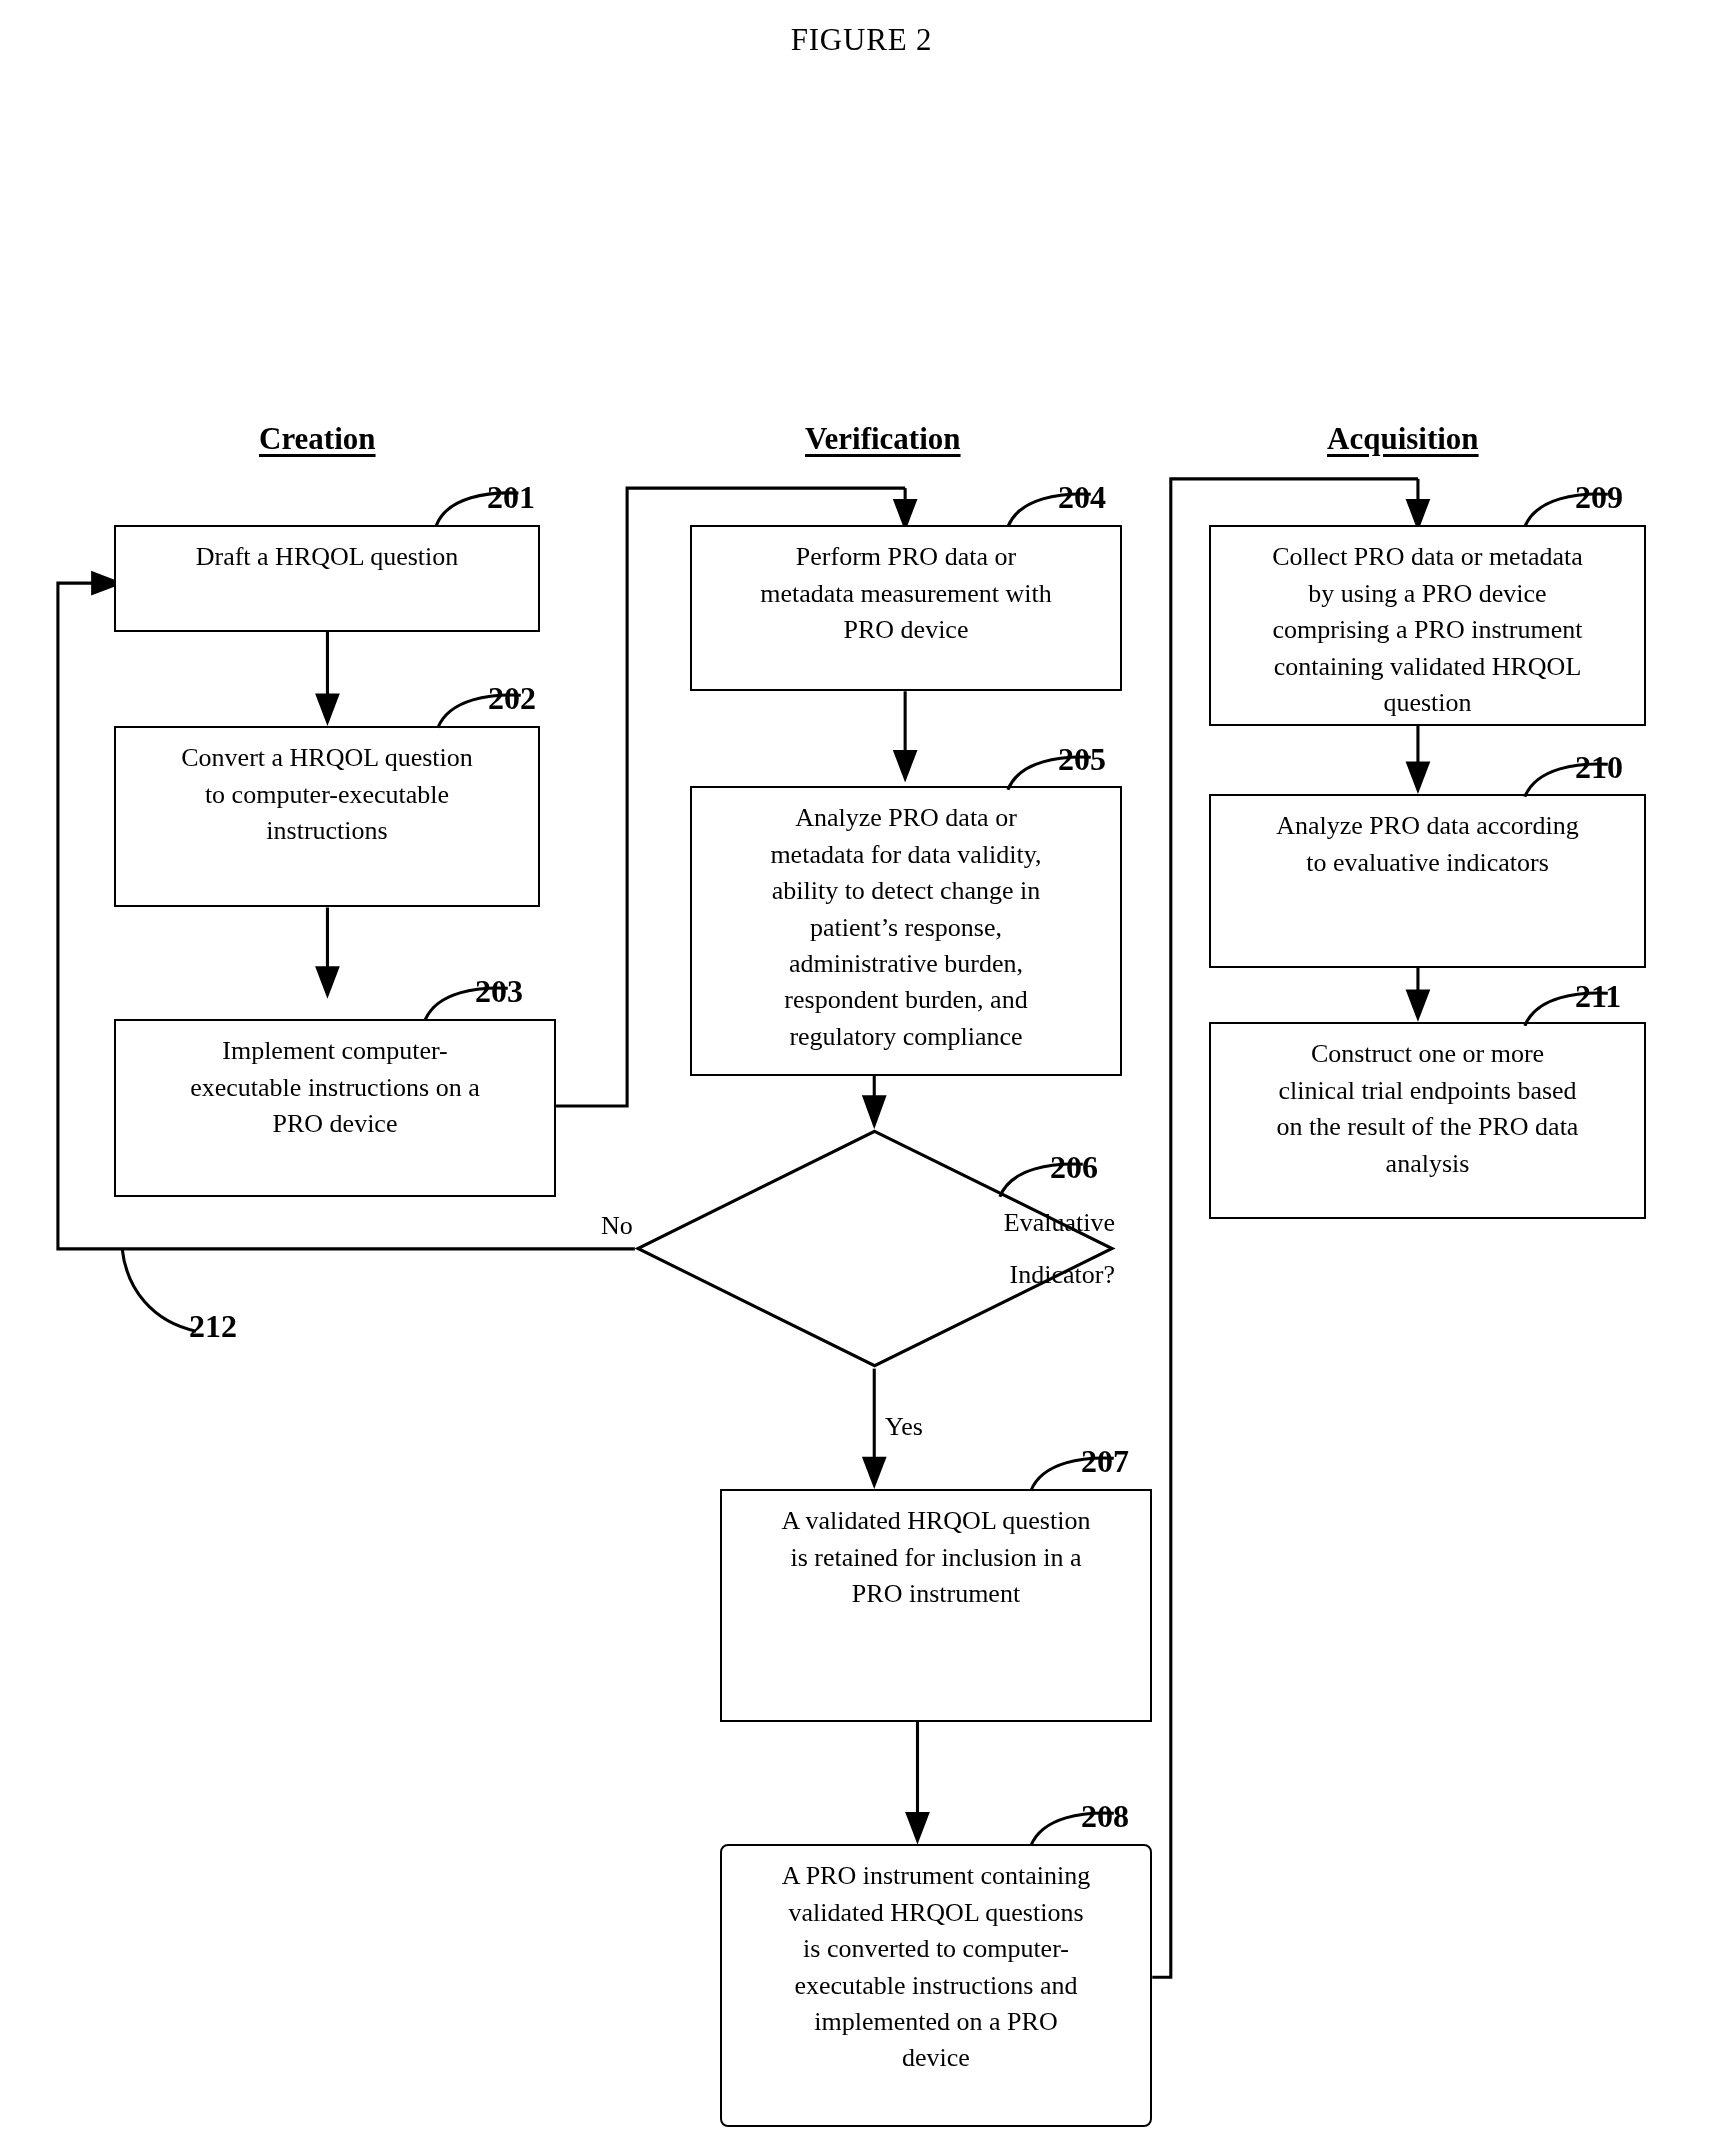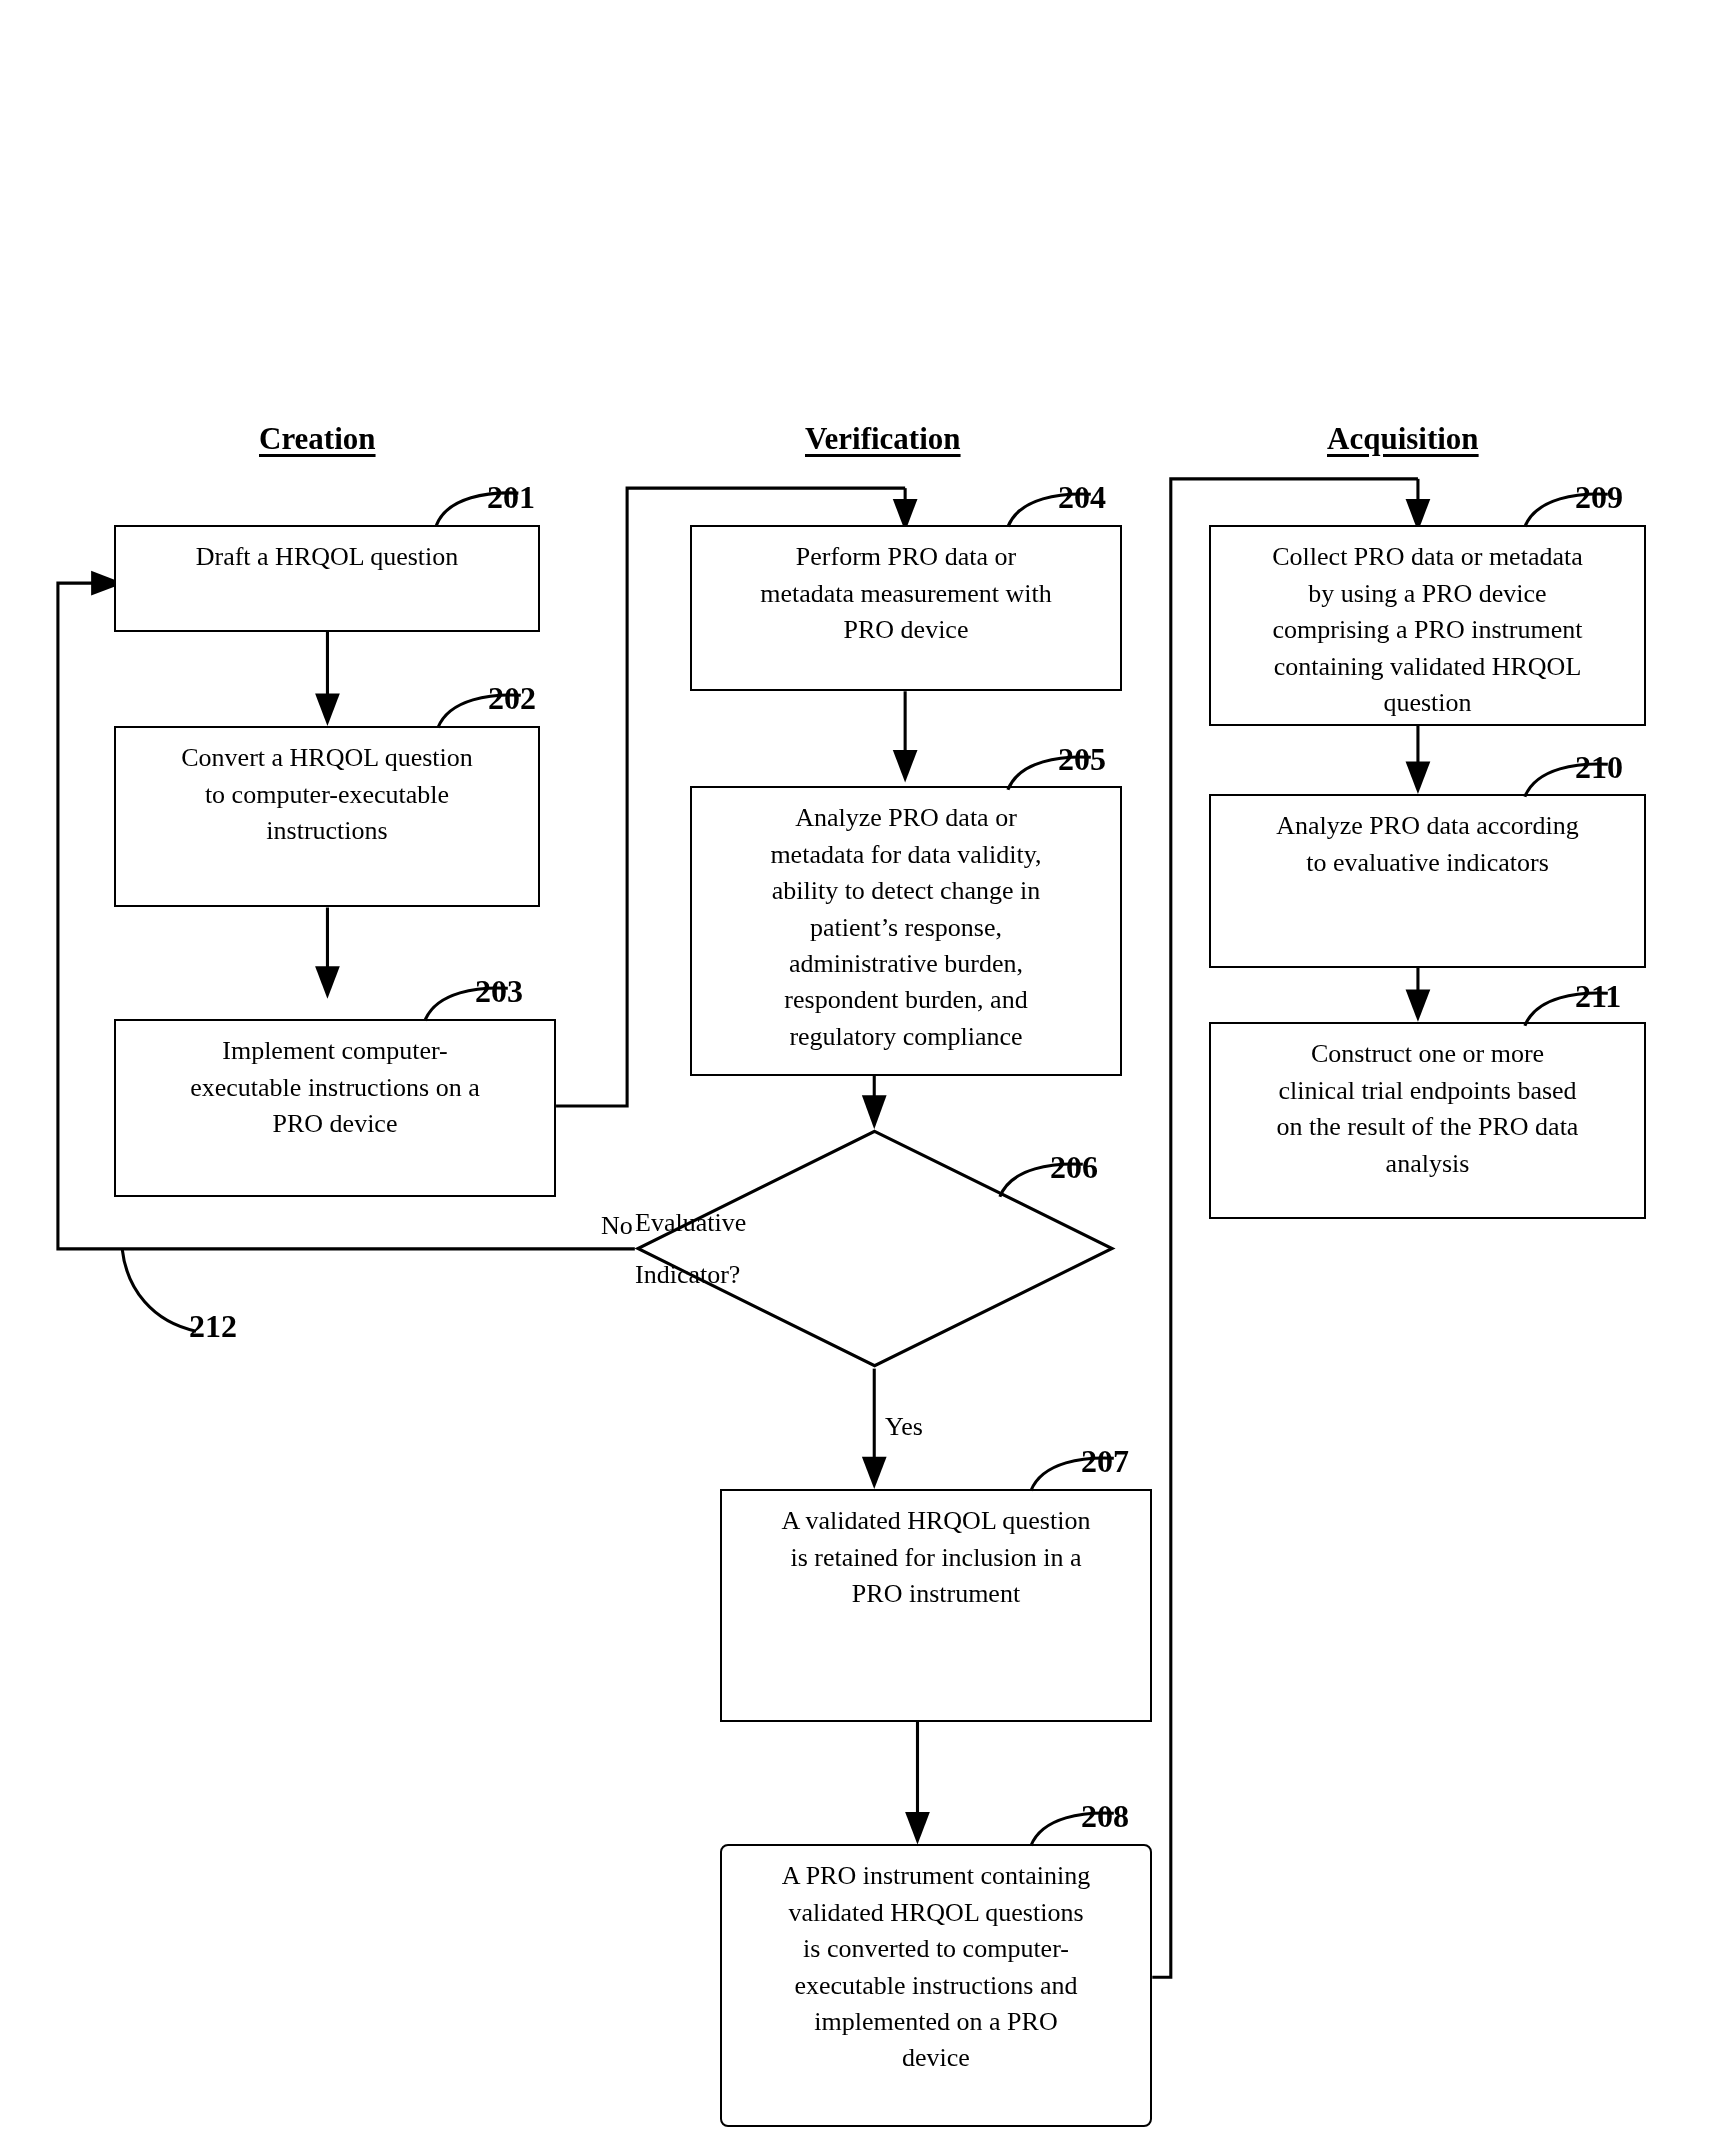--- a/index.html
+++ b/index.html
@@ -75,21 +75,21 @@
     overflow: visible;
   }
   .diamond-text {
     position: absolute;
     left: 0;
     top: 0;
     width: 100%;
     height: 100%;
     display: flex;
     flex-direction: column;
-    align-items: flex-start;
+    align-items: flex-end;
     justify-content: center;
     text-align: center;
     font-size: 26px;
     line-height: 2.0;
     pointer-events: none;
   }
 
   
   .ref-num {
     position: absolute;
@@ -128,20 +128,21 @@
   #connector-layer polygon.arrowhead {
     fill: #000000;
     stroke: none;
   }
 </style>
 </head>
 <body>
 
 <div id="figure-root">
 
+  <div class="fig-title">FIGURE 2</div>
 
   <div class="col-header" style="left:259px; top:397px;">Creation</div>
 
   <div class="col-header" style="left:805px; top:397px;">Verification</div>
 
   <div class="col-header" style="left:1327px; top:397px;">Acquisition</div>
 
   <svg id="connector-layer" viewBox="0 0 2231 2785" preserveAspectRatio="none">
 
     <line x1="424" y1="818" x2="424" y2="912"></line>

